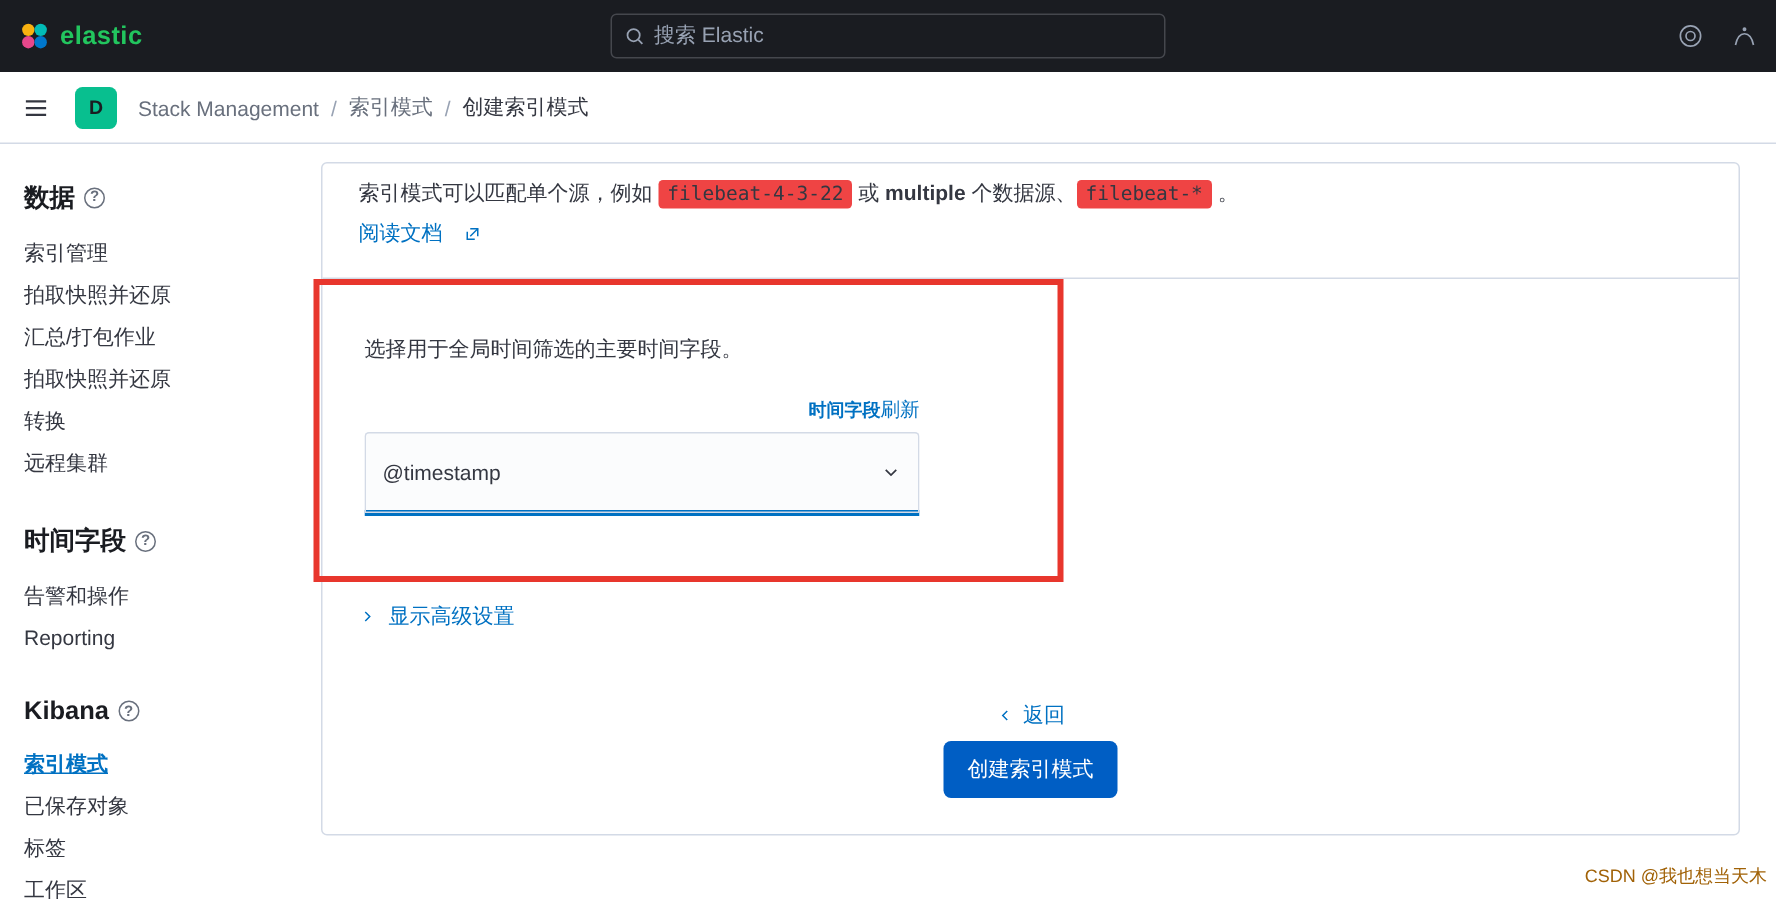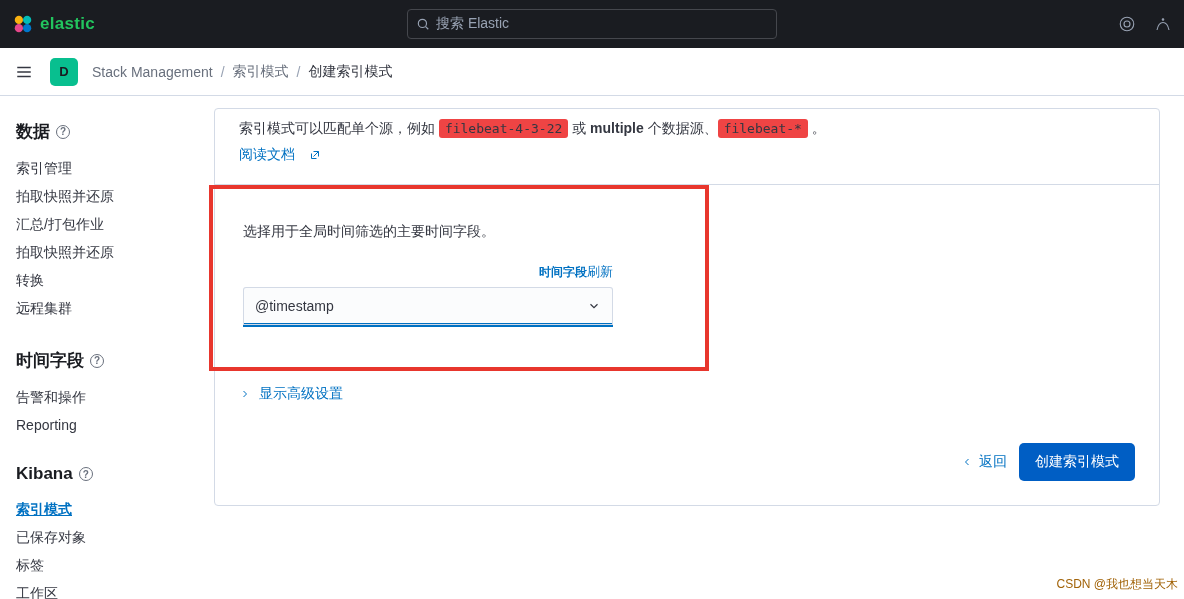--- a/index.html
+++ b/index.html
@@ -30,23 +30,23 @@
 .intro code { background: #ef4444; border-radius: 3px; padding: 2px 6px; font-family: Menlo, Consolas, monospace; font-size: 13px; }
 .doc-link { color: #0071c2; font-size: 14px; display: inline-flex; align-items: center; gap: 14px; cursor: pointer; margin-bottom: 20px; }
 .step-title { font-size: 21px; font-weight: 600; margin: 24px 0 16px 0; color: #1a1c21; }
 .sub-text { font-size: 14px; margin-bottom: 10px; }
 .sub-text b { font-weight: 700; }
 .red-box { border: 4px solid #e8362d; padding: 34px 12px 40px 12px; margin-left: -30px; width: 500px; }
 .red-box .p1 { margin-bottom: 22px; margin-left: 18px; }
 .field-row { display: flex; align-items: baseline; justify-content: flex-end; width: 370px; margin-left: 18px; }
 .field-label { color: #0071c2; font-size: 12px; font-weight: 600; }
 .refresh { color: #0071c2; font-size: 13px; cursor: pointer; }
-.select-box { width: 370px; height: 40px; border: none; border-bottom: 2px solid #0071c2; box-shadow: 0 0 0 1px #d3dae6 inset, 0 -2px 0 0 #0071c2 inset; border-radius: 3px 3px 0 0; display: flex; align-items: center; justify-content: space-between; padding: 0 12px; margin-top: 6px; margin-left: 18px; background: #fbfcfd; cursor: pointer; }
+.select-box { width: 370px; height: 56px; border: none; border-bottom: 2px solid #0071c2; box-shadow: 0 0 0 1px #d3dae6 inset, 0 -2px 0 0 #0071c2 inset; border-radius: 3px 3px 0 0; display: flex; align-items: center; justify-content: space-between; padding: 0 12px; margin-top: 6px; margin-left: 18px; background: #fbfcfd; cursor: pointer; }
 .adv { margin-top: 14px; color: #0071c2; font-size: 14px; display: flex; align-items: center; gap: 8px; cursor: pointer; }
-.footer-row { display: flex; justify-content: flex-end; margin-top: 40px; align-items: center; }
+.footer-row { display: flex; justify-content: space-between; margin-top: 40px; align-items: center; flex-direction: column; }
 .back-btn { color: #0071c2; font-size: 14px; display: flex; align-items: center; gap: 6px; cursor: pointer; padding: 8px 12px; }
 .create-btn { background: #005ec4; color: #fff; border: none; border-radius: 5px; padding: 10px 16px; font-size: 14px; font-weight: 500; cursor: pointer; }
 .watermark { position: fixed; right: 6px; bottom: 6px; color: #a16207; font-size: 12px; }
 .hr { height: 1px; background: #d3dae6; margin: 0 -24px; }
 .chev { display: inline-block; }
 </style>
 </head>
 <body>
 
 <div class="top-header">

